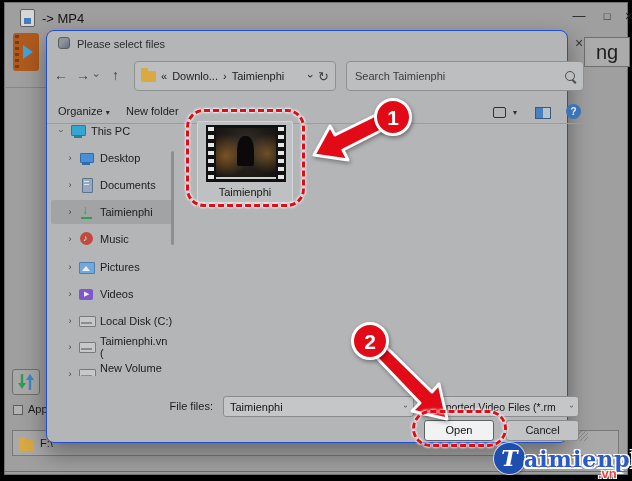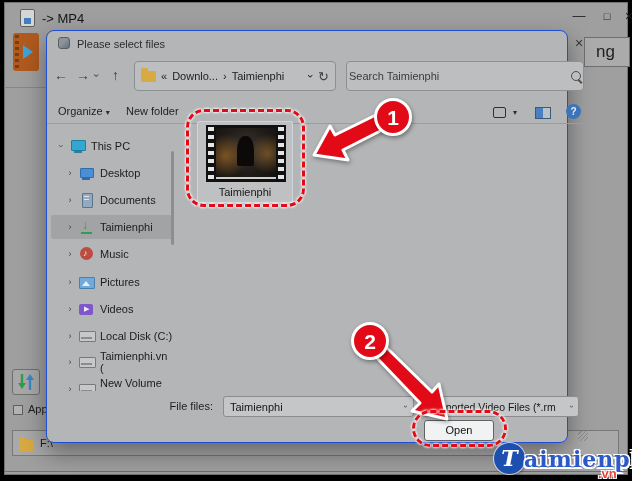--- a/index.html
+++ b/index.html
@@ -14,21 +14,21 @@
   #app-icon i{position:absolute;left:3px;top:8px;width:7px;height:6px;background:#3f7fc0;}
   #win-title{left:38px;top:9px;font-size:13px;}
   .winctl{top:6px;width:18px;height:16px;text-align:center;font-size:13px;line-height:16px;color:#1d1d1d;}
   #btn-min{left:566px;} #btn-max{left:594px;font-size:11px;} #btn-close{left:616px;font-size:14px;}
 
   #film-icon{left:13px;top:33px;width:26px;height:38px;background:#b05a1e;border-radius:3px;z-index:2;}
   #film-icon .holes{position:absolute;left:2px;top:2px;bottom:2px;width:4px;background:repeating-linear-gradient(to bottom,#7a3c12 0 3px,#b05a1e 3px 6px);}
   #film-icon .play{position:absolute;left:10px;top:12px;width:0;height:0;border-left:10px solid #3da4dc;border-top:7px solid transparent;border-bottom:7px solid transparent;}
   #left-line{left:4px;top:87px;width:43px;height:1px;background:#868686;z-index:2;}
 
-  #ng-button{left:584px;top:37px;width:46px;height:30px;background:#ababab;border:1px solid #6f6f6f;z-index:2;font-size:17px;color:#1e1e1e;line-height:28px;padding-left:11px;}
+  #ng-button{left:584px;top:37px;width:46px;height:30px;background:#ababab;border:1px solid #6f6f6f;z-index:2;font-size:20px;color:#1e1e1e;line-height:28px;padding-left:11px;}
   #sort-button{left:12px;top:369px;width:28px;height:26px;background:#a8a8a8;border:1px solid #6f6f6f;border-radius:3px;z-index:2;}
   #app-checkbox{left:13px;top:405px;width:10px;height:10px;background:#b2b2b2;border:1px solid #5f5f5f;z-index:2;}
   #app-checkbox-label{left:28px;top:403px;font-size:11px;color:#1e1e1e;width:19px;overflow:hidden;white-space:nowrap;z-index:2;}
   #path-box{left:12px;top:430px;width:607px;height:26px;background:#a9a9a9;border:1px solid #787878;z-index:2;}
   #status-line{left:4px;top:471px;width:624px;height:1px;background:#6e6e6e;z-index:2;}
 
   .mini-folder{width:15px;height:11px;background:#d9a942;border-radius:1px;position:relative;flex:0 0 15px;}
   .mini-folder:before{content:"";position:absolute;left:0;top:-3px;width:7px;height:3px;background:#d9a942;border-radius:1px 1px 0 0;}
   #path-folder{position:absolute;left:6px;top:9px;}
   #path-text{position:absolute;left:27px;top:6px;font-size:11px;color:#1c1c1c;}
@@ -40,37 +40,37 @@
   #dlg-title{left:30px;top:7px;font-size:11px;color:#2a2c2e;}
   #dlg-close{left:522px;top:3px;width:20px;height:18px;text-align:center;font-size:14px;color:#333;line-height:18px;}
 
   .navglyph{font-size:14px;color:#3e4042;top:36px;}
   #nav-back{left:7px;} #nav-fwd{left:29px;} #nav-hist{left:48px;top:39px;font-size:10px;}
   #nav-up{left:65px;}
   .rot90{display:inline-block;transform:rotate(90deg);}
   #address-box{left:87px;top:30px;width:202px;height:30px;background:#bcbebf;border:1px solid #8d9091;border-radius:4px;display:flex;align-items:center;padding:0 6px;gap:5px;font-size:11px;color:#212324;}
   #address-box .spacer{flex:1;}
   #addr-refresh{font-size:13px;color:#3e4042;}
-  #search-box{left:299px;top:30px;width:238px;height:30px;background:#bcbebf;border:1px solid #8d9091;border-radius:4px;display:flex;align-items:center;padding:0 2px;font-size:11px;color:#3a3c3e;}
+  #search-box{left:299px;top:30px;width:238px;height:30px;background:#bcbebf;border:1px solid #8d9091;border-radius:4px;display:flex;align-items:center;padding:0 8px;font-size:11px;color:#3a3c3e;}
   #search-box .spacer{flex:1;}
   .magnifier{width:8px;height:8px;border:1.5px solid #4c4e50;border-radius:50%;position:relative;flex:0 0 8px;}
   .magnifier:after{content:"";position:absolute;left:7px;top:7px;width:5px;height:1.5px;background:#4c4e50;transform:rotate(45deg);transform-origin:0 0;}
 
   #toolbar-organize{left:11px;top:74px;font-size:11px;color:#1d1f21;}
   #toolbar-newfolder{left:79px;top:74px;font-size:11px;color:#1d1f21;}
   .caret{font-size:8px;color:#2c2e30;}
   #view-icon{left:446px;top:76px;width:13px;height:11px;border:1.5px solid #2e3032;border-radius:2px;}
   #view-caret{left:466px;top:77px;}
   #panes-icon{left:488px;top:76px;width:16px;height:12px;border:1px solid #3c5a78;background:#b7c2cc;}
   #panes-icon i{position:absolute;left:0;top:0;width:7px;height:100%;background:#4a7fc0;}
   #help-icon{left:519px;top:73px;width:15px;height:15px;border-radius:50%;background:#3c74b8;color:#e8eef4;font-size:10px;font-weight:bold;text-align:center;line-height:15px;}
   #tb-sep{left:0;top:92px;width:546px;height:1px;background:#9a9c9d;}
 
   
-  #tree{left:2px;top:93px;width:128px;height:267px;overflow:hidden;}
+  #tree{left:2px;top:78px;width:128px;height:267px;overflow:hidden;}
   .trow{position:absolute;left:2px;width:122px;height:24px;display:flex;align-items:center;gap:5px;padding-left:15px;font-size:11px;color:#1b1c1d;box-sizing:border-box;}
   .trow.root{padding-left:6px;}
   .trow.selected{background:#a2a3a4;border-radius:2px;}
   .chev{width:8px;font-size:9px;color:#3c3e40;flex:0 0 8px;text-align:center;}
   .ti{width:16px;height:14px;position:relative;flex:0 0 16px;}
   .ic-monitor:before{content:"";position:absolute;left:1px;top:1px;width:13px;height:9px;background:#35a6cf;border:1px solid #1f7fa3;border-radius:1px;}
   .ic-monitor:after{content:"";position:absolute;left:4px;bottom:0;width:8px;height:2px;background:#27809f;}
   .ic-desktop:before{content:"";position:absolute;left:1px;top:2px;width:12px;height:8px;background:#4a8fd6;border:1px solid #2f6cab;border-radius:1px;}
   .ic-desktop:after{content:"";position:absolute;left:3px;bottom:0;width:8px;height:2px;background:#2f6cab;}
   .ic-doc:before{content:"";position:absolute;left:3px;top:0;width:9px;height:13px;background:#93a9bf;border:1px solid #5d7488;border-radius:1px;}
@@ -275,20 +275,21 @@
       <span>Taimienphi</span>
       <span class="spacer"></span>
       <span class="rot90 caret">›</span>
     </div>
     <div class="abs" id="ft-combo">
       <span class="val">Supported Video Files (*.rm</span>
       <span class="spacer"></span>
       <span class="rot90 caret">›</span>
     </div>
     <div class="abs" id="btn-open">Open</div>
+    <div class="abs" id="btn-cancel">Cancel</div>
     <div class="abs" id="grip"></div>
   </div>
 
   <div class="abs dashed" id="dash-file"></div>
   <div class="abs dashed" id="dash-open"></div>
   <svg class="abs" id="anno-svg">
     <polygon points="388,109 335,135 330,126 314,155 348,160 343,150 396,123" fill="#e30a17" stroke="#ffffff" stroke-width="3" stroke-linejoin="round"></polygon>
     <polygon points="376,357 420,403 412,411 447,419 439,384 432,392 386,347" fill="#e30a17" stroke="#ffffff" stroke-width="3" stroke-linejoin="round"></polygon>
   </svg>
   <div class="abs step-circle" id="circle-1">1</div>

